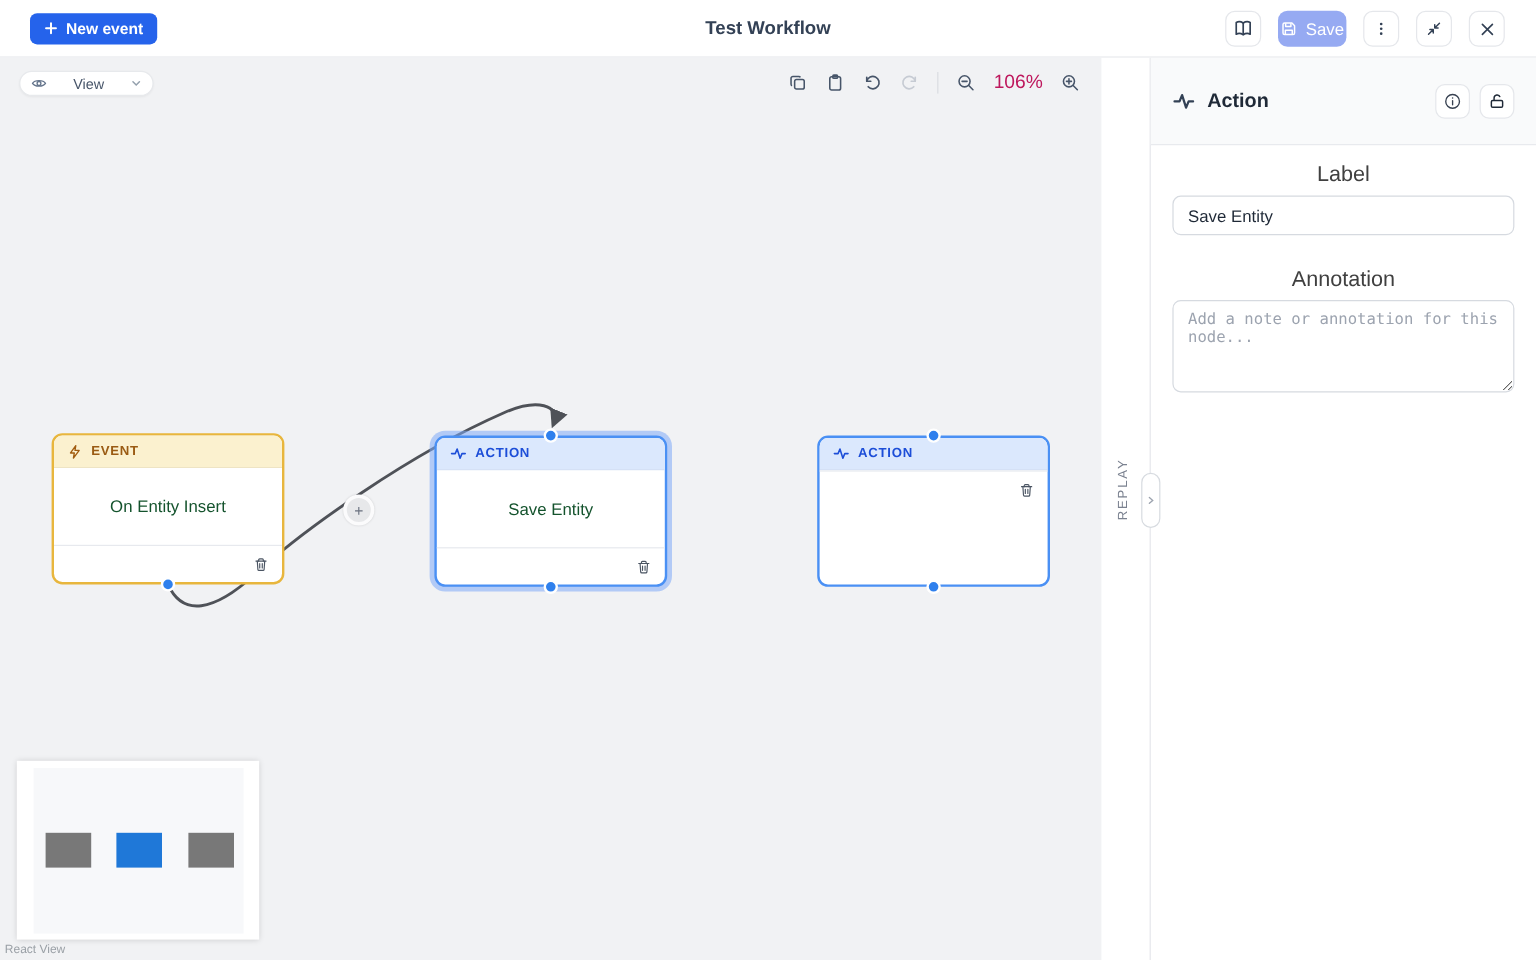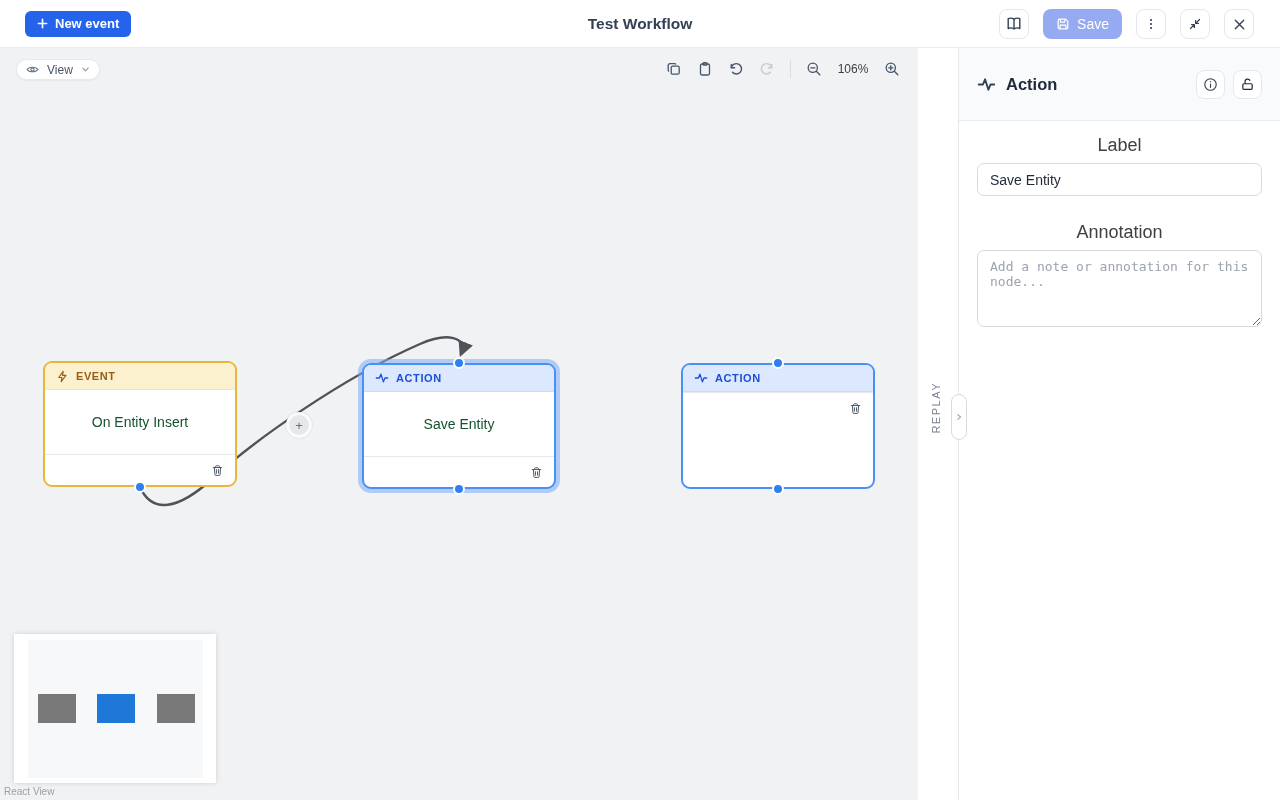--- a/index.html
+++ b/index.html
@@ -16,33 +16,33 @@
   .btn-new { margin-left:25px; height:26px; padding:0 12px; background:#2563eb; color:#fff;
     border:none; border-radius:6px; font-size:13px; font-weight:600; display:flex; align-items:center; gap:7px; cursor:pointer; font-family:inherit;text-align:right; }
   .searchbox { margin-left:18px; width:274px; height:28px; border:1px solid #e5e7eb; border-radius:8px;
     display:flex; align-items:center; gap:8px; padding:0 10px; background:#fff; color:#9aa3ae; }
   .searchbox input { border:none; outline:none; flex:1; font-size:13.5px; color:#374151; background:transparent; font-family:inherit; }
   .searchbox input::placeholder { color:#9aa3ae; }
   .tb-title { position:absolute; left:50%; transform:translateX(-50%); font-weight:700; font-size:15.5px; color:#334155; white-space:nowrap; }
   .topbar-right { position:absolute; right:26px; top:9px; display:flex; gap:14px; align-items:center; }
   .icon-btn { width:30px; height:30px; border:1px solid #e5e7eb; border-radius:8px; background:#fff;
     display:flex; align-items:center; justify-content:center; color:#334155; cursor:pointer; padding:0; }
-  .btn-save { height:30px; padding:0 13px; border-radius:8px; background:#96aaf2; color:#fff; font-size:14px;
+  .btn-save { height:30px; padding:0 2px; border-radius:8px; background:#96aaf2; color:#fff; font-size:14px;
     display:flex; gap:7px; align-items:center; border:none; cursor:pointer; font-family:inherit; }
 
   
   .canvas { position:absolute; left:0; top:48px; width:918px; height:752px; background:#f1f2f4; overflow:hidden; }
   .view-btn { position:absolute; left:16px; top:11px; height:21px; background:#fff; border:1px solid #e7e9ec;
-    border-radius:11px; display:flex; align-items:center; gap:8px; padding:0 9px; font-size:12px; color:#475569;
+    border-radius:11px; display:flex; align-items:center; gap:22px; padding:0 9px; font-size:12px; color:#475569;
     box-shadow:0 1px 2px rgba(0,0,0,.05); cursor:pointer; }
   .canvas-toolbar { position:absolute; top:12px; right:18px; display:flex; align-items:center; gap:15px; color:#475569; }
   .tb-icon { cursor:pointer; display:flex; }
   .tb-icon.disabled { color:#c6cbd3; cursor:default; }
   .tb-divider { width:1px; height:18px; background:#dadde2; }
-  .zoom-label { font-size:12px; color:#404040; min-width:32px; text-align:center; }
+  .zoom-label { font-size:16px; color:#be185d; min-width:32px; text-align:center; }
 
   .edge-layer { position:absolute; left:0; top:0; width:918px; height:752px; pointer-events:none; }
 
   .plus-btn { position:absolute; left:286px; top:364px; width:26px; height:26px; border-radius:50%;
     background:#e7e8ea; border:3px solid #fbfbfc; color:#6b7280; display:flex; align-items:center; justify-content:center;
     font-size:13px; line-height:1; cursor:pointer; box-shadow:0 0 2px rgba(0,0,0,.15); }
 
   .node { position:absolute; width:194px; height:126px; border-radius:9px; background:#fff; display:flex; flex-direction:column; }
   .node-hdr { height:27px; display:flex; align-items:center; gap:7px; padding:0 11px; border-radius:7px 7px 0 0;
     font-size:11px; font-weight:700; letter-spacing:.6px; border-bottom:1px solid rgba(0,0,0,.05); }

